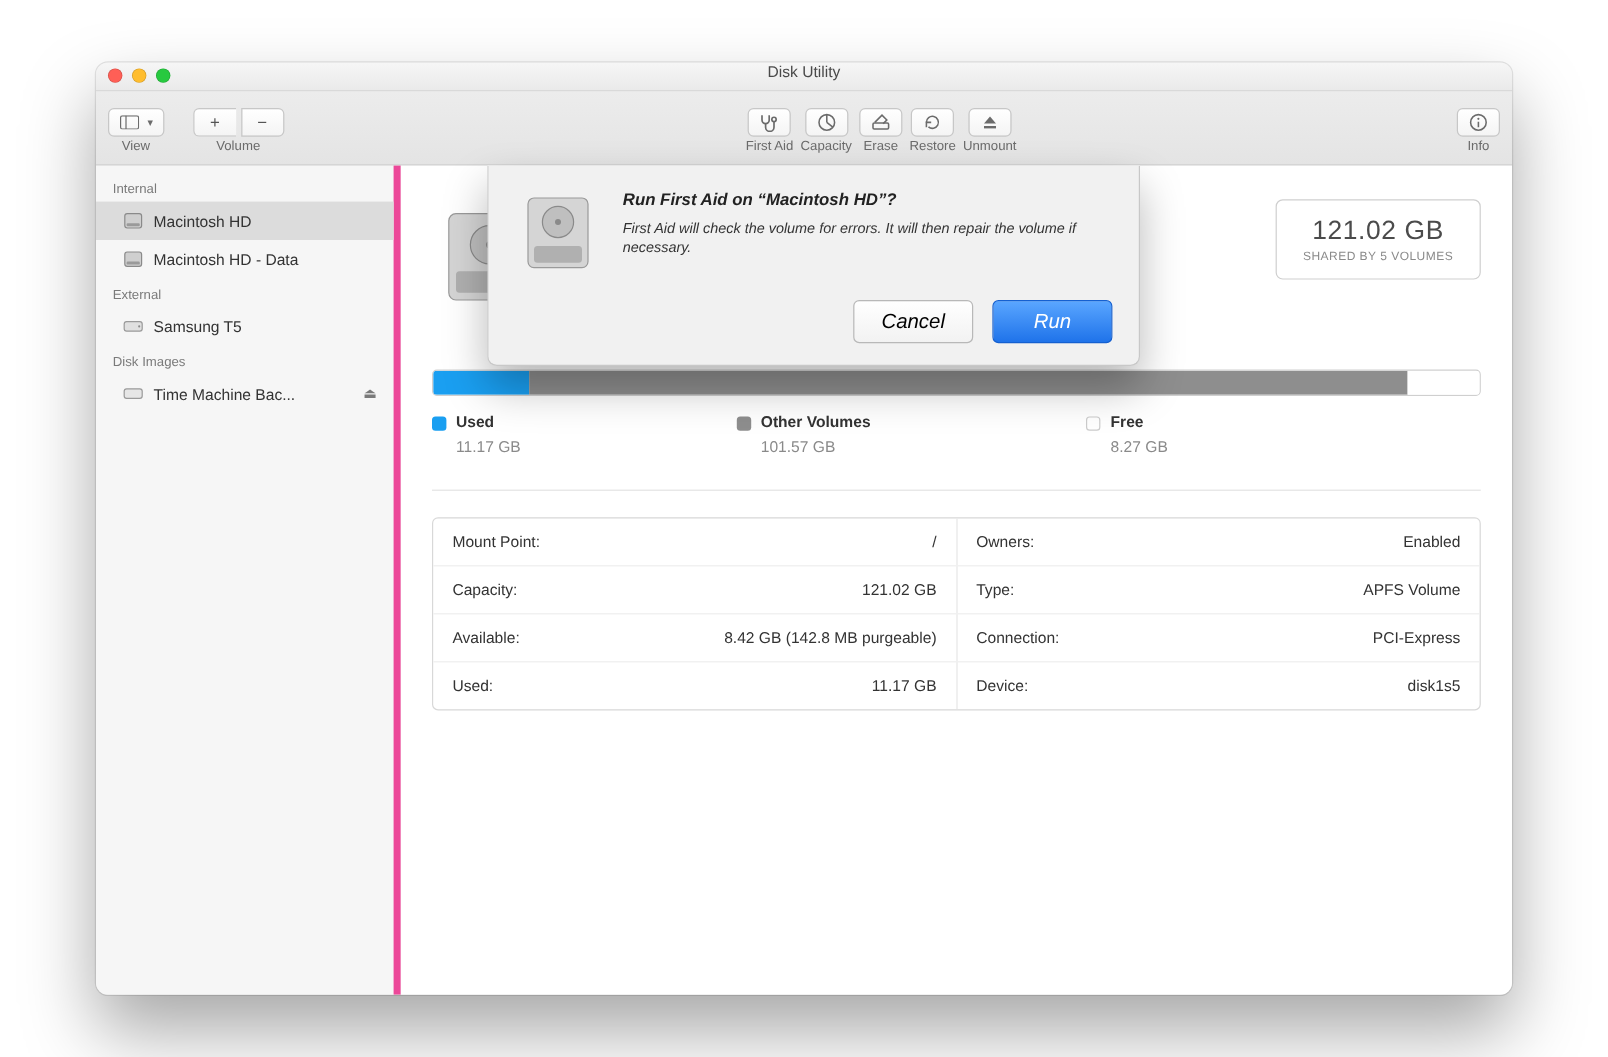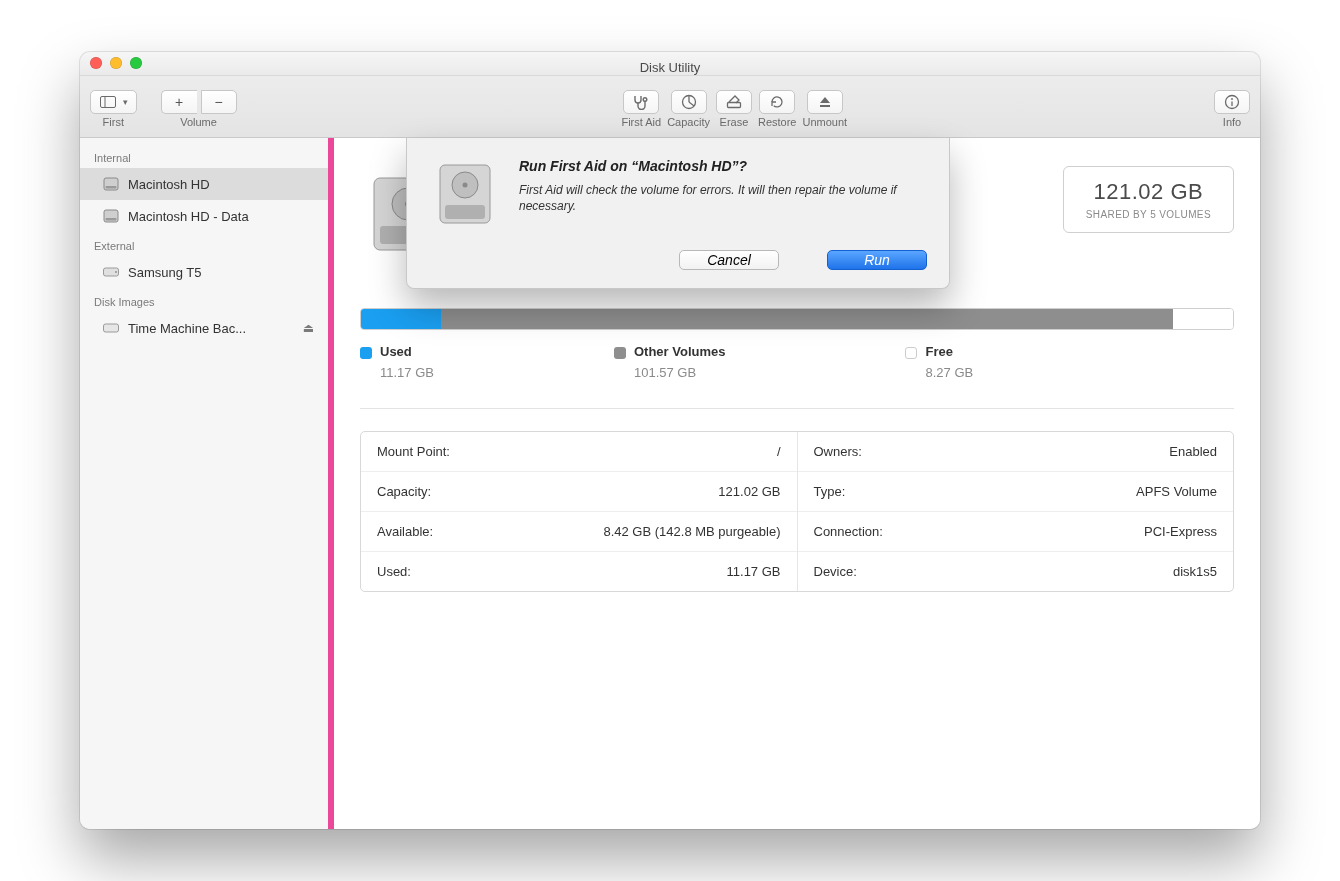--- a/index.html
+++ b/index.html
@@ -14,21 +14,21 @@
     background: #ececec;
     border-radius: 10px;
     box-shadow: 0 30px 60px rgba(0,0,0,0.35), 0 0 0 1px rgba(0,0,0,0.1);
     display: flex; flex-direction: column;
     overflow: hidden;
     position: relative;
   }
   
   .titlebar {
     height: 24px;
-    display: flex; align-items: flex-end; justify-content: center;
+    display: flex; align-items: flex-start; justify-content: center;
     position: relative;
     background: linear-gradient(#f6f6f6, #eaeaea);
     border-bottom: 1px solid #d9d9d9;
   }
   .traffic { position: absolute; left: 10px; top: 5px; display: flex; gap: 8px; }
   .traffic .dot { width: 12px; height: 12px; border-radius: 50%; box-shadow: inset 0 0 0 0.5px rgba(0,0,0,0.2); }
   .dot.red { background: #ff5f56; }
   .dot.yellow { background: #ffbd2e; }
   .dot.green { background: #27c93f; }
   .titlebar .title { font-size: 13px; color: #4a4a4a; }
@@ -113,23 +113,23 @@
     box-shadow: 0 18px 36px rgba(0,0,0,0.28);
     padding: 20px 22px 18px;
     font-style: italic;
   }
   .sheet-body { display: flex; gap: 18px; }
   .sheet-icon { width: 72px; height: 72px; flex-shrink: 0; display:flex; align-items:center; justify-content:center; }
   .sheet-text .t1 { font-size: 14px; font-weight: 700; color: #222; margin-bottom: 8px; }
   .sheet-text .t2 { font-size: 12px; color: #333; line-height: 1.35; }
   .sheet-buttons { display:flex; gap: 16px; justify-content: flex-end; margin-top: 20px; }
   .sheet-btn {
-    min-width: 100px; height: 20px; border-radius: 5px;
-    font-size: 14px; display:flex; align-items:center; justify-content:center;
-    border: 1px solid #b8b8b8; background: linear-gradient(#fff,#f2f2f2); margin-left: 32px;
+    min-width: 100px; height: 36px; border-radius: 5px;
+    font-size: 17px; display:flex; align-items:center; justify-content:center;
+    border: 1px solid #b8b8b8; background: linear-gradient(#fff,#f2f2f2);
   }
   .sheet-btn.primary {
     border: 1px solid #1560d0; color: #fff;
     background: linear-gradient(#5aa6ff,#1f73ea);
   }
   svg { display:block; }
 </style>
 </head>
 <body>
 
@@ -150,21 +150,21 @@
         <div class="tb-btn">
           <span class="tb-icon">
             <svg width="16" height="12" viewBox="0 0 16 12">
                 <rect x="0.5" y="0.5" width="15" height="11" rx="1.5" fill="none" stroke="#6b6b6b"></rect>
                 <line x1="5" y1="0.5" x2="5" y2="11.5" stroke="#6b6b6b"></line>
               </svg>
           </span>
           <span style="margin-left:6px;font-size:9px;color:#6b6b6b;">▾</span>
         </div>
       </div>
-      <div class="tb-label">First</div>
+      <div class="tb-label">View</div>
     </div>
 
     <div class="tb-group">
       <div class="tb-btnrow tb-seg">
         <div class="tb-btn">
           <span>+</span>
         </div>
         <div class="tb-btn">
           <span>−</span>
         </div>

